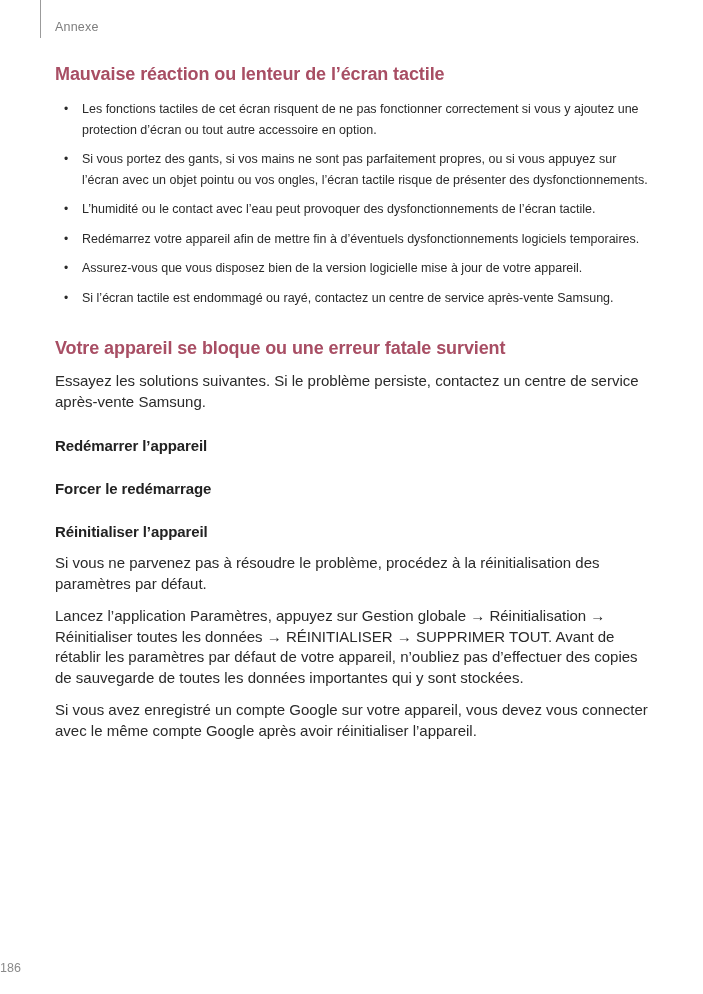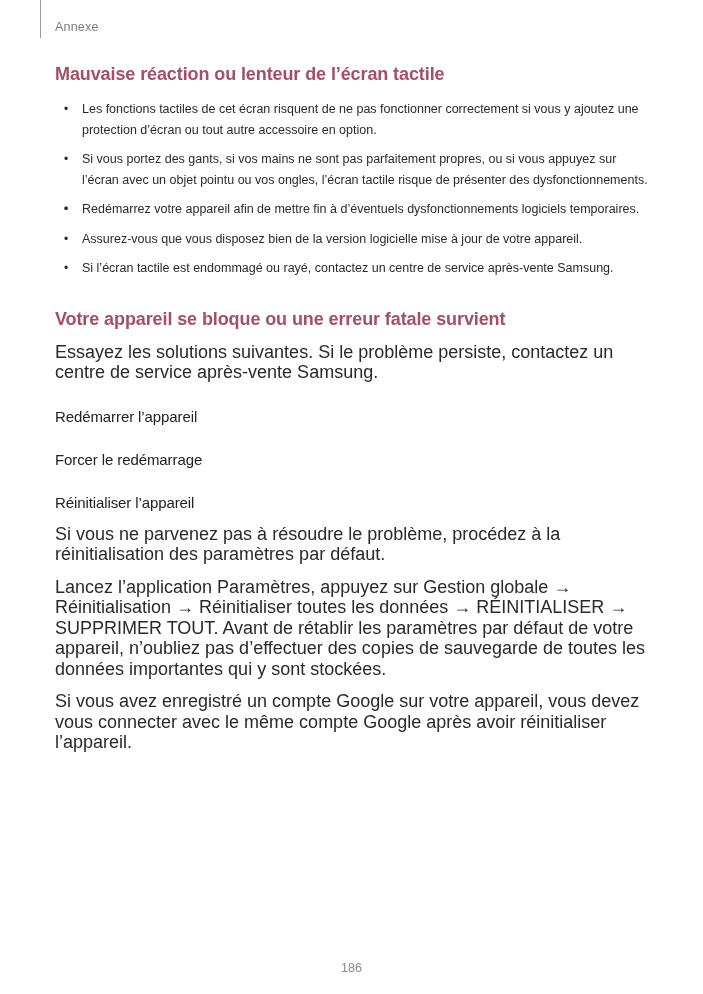--- a/index.html
+++ b/index.html
@@ -44,47 +44,47 @@
   ul.bullets li{
     position:relative;padding-left:27px;margin-bottom:9px;
     font-size:12.5px;line-height:20.5px;
   }
   ul.bullets li .marker{
     position:absolute;left:9px;top:0;
     font-size:12px;line-height:20.5px;color:var(--body);
   }
   p{
     margin-top:12px;
-    font-size:18px;line-height:20.5px;color:var(--body);
+    font-size:15px;line-height:20.5px;color:var(--body);
   }
   h3{
     margin-top:25px;
-    font-size:15px;line-height:18px;font-weight:400;color:#222222;
+    font-size:15px;line-height:18px;font-weight:700;color:#222222;
     letter-spacing:-0.1px;
   }
   b{font-weight:400;}
   .page-number{
     position:absolute;left:0;right:0;bottom:19px;
-    text-align:center;font-size:12.5px;color:#8a8a8a;
+    font-size:12.5px;color:#8a8a8a;
   }
 </style>
 </head>
 <body>
 
 <div class="page">
   <div class="corner-rule"></div>
 
   <div class="running-header">Annexe</div>
 
   <h1>Mauvaise réaction ou lenteur de l’écran tactile</h1>
 
   <ul class="bullets">
       <li><span class="marker">•</span><span>Les fonctions tactiles de cet écran risquent de ne pas fonctionner correctement si vous y ajoutez une protection d’écran ou tout autre accessoire en option.</span></li>
       <li><span class="marker">•</span><span>Si vous portez des gants, si vos mains ne sont pas parfaitement propres, ou si vous appuyez sur l’écran avec un objet pointu ou vos ongles, l’écran tactile risque de présenter des dysfonctionnements.</span></li>
-      <li><span class="marker">•</span></li>
+      <li><span class="marker">•</span><span>L’humidité ou le contact avec l’eau peut provoquer des dysfonctionnements de l’écran tactile.</span></li>
       <li><span class="marker">•</span><span>Redémarrez votre appareil afin de mettre fin à d’éventuels dysfonctionnements logiciels temporaires.</span></li>
       <li><span class="marker">•</span><span>Assurez-vous que vous disposez bien de la version logicielle mise à jour de votre appareil.</span></li>
       <li><span class="marker">•</span><span>Si l’écran tactile est endommagé ou rayé, contactez un centre de service après-vente Samsung.</span></li>
     </ul>
 
   <h2>Votre appareil se bloque ou une erreur fatale survient</h2>
 
   <p>Essayez les solutions suivantes. Si le problème persiste, contactez un centre de service après-vente Samsung.</p>
 
   <div>

